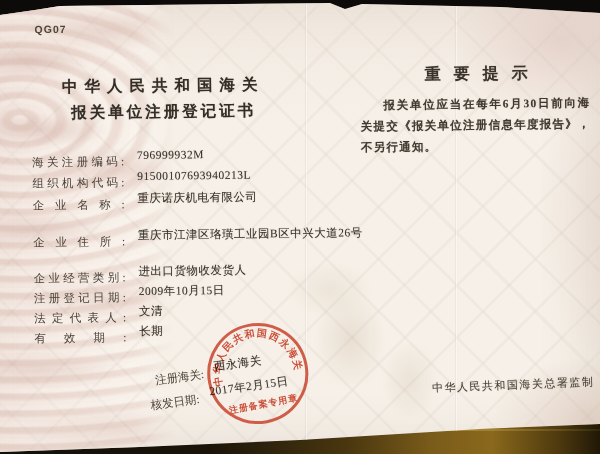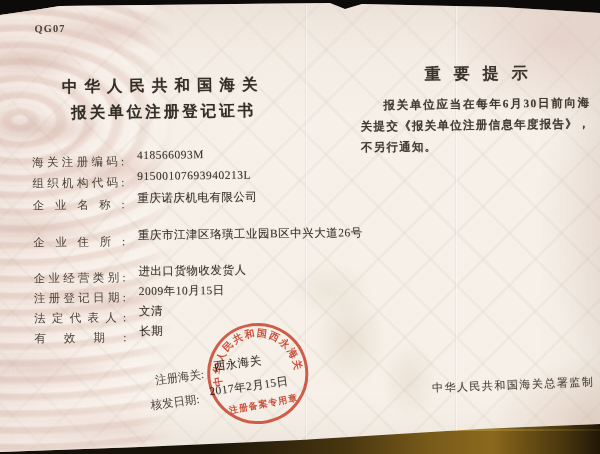--- a/index.html
+++ b/index.html
@@ -71,21 +71,21 @@
   }
   .fold{position:absolute;top:4px;bottom:10px;width:3px;}
   .fold-l{left:305px;background:linear-gradient(90deg,rgba(110,90,70,.14),rgba(255,255,255,.5),rgba(110,90,70,.05));}
   .fold-r{left:455px;background:linear-gradient(90deg,rgba(110,90,70,.12),rgba(255,255,255,.45),rgba(110,90,70,.04));}
 
   .content{position:absolute;inset:0;transform:rotate(-.7deg);color:#413a31;}
 
   .form-code{
     position:absolute;left:37px;top:20px;
     font-size:10.5px;font-weight:bold;letter-spacing:1px;color:#4c453b;
-    font-family:Liberation Serif, serif;
+    font-family:Liberation Sans, sans-serif;
   }
   .title{position:absolute;left:40px;top:74px;width:250px;text-align:center;color:#332d26;}
   .title .t1{font-size:15.5px;font-weight:bold;letter-spacing:7px;text-shadow:0 0 1px rgba(60,50,40,.35);}
   .title .t2{font-size:15.5px;font-weight:bold;letter-spacing:3px;margin-top:5px;text-shadow:0 0 1px rgba(60,50,40,.35);}
 
   .frow{position:absolute;left:33px;font-size:11.5px;white-space:nowrap;}
   .flabel{
     display:inline-block;width:92px;color:#4a4238;
     text-align:justify;text-align-last:justify;-moz-text-align-last:justify;
   }
@@ -140,21 +140,21 @@
 
     <div class="form-code">QG07</div>
 
     <div class="title">
       <div class="t1">中华人民共和国海关</div>
       <div class="t2">报关单位注册登记证书</div>
     </div>
 
     <div class="frow r1">
       <span class="flabel">海关注册编码:</span>
-      <span class="fval">418566093M</span>
+      <span class="fval">796999932M</span>
     </div>
     <div class="frow r2">
       <span class="flabel">组织机构代码:</span>
       <span class="fval">91500107693940213L</span>
     </div>
     <div class="frow r3">
       <span class="flabel">企业名称:</span>
       <span class="fval">重庆诺庆机电有限公司</span>
     </div>
     <div class="frow r4">

